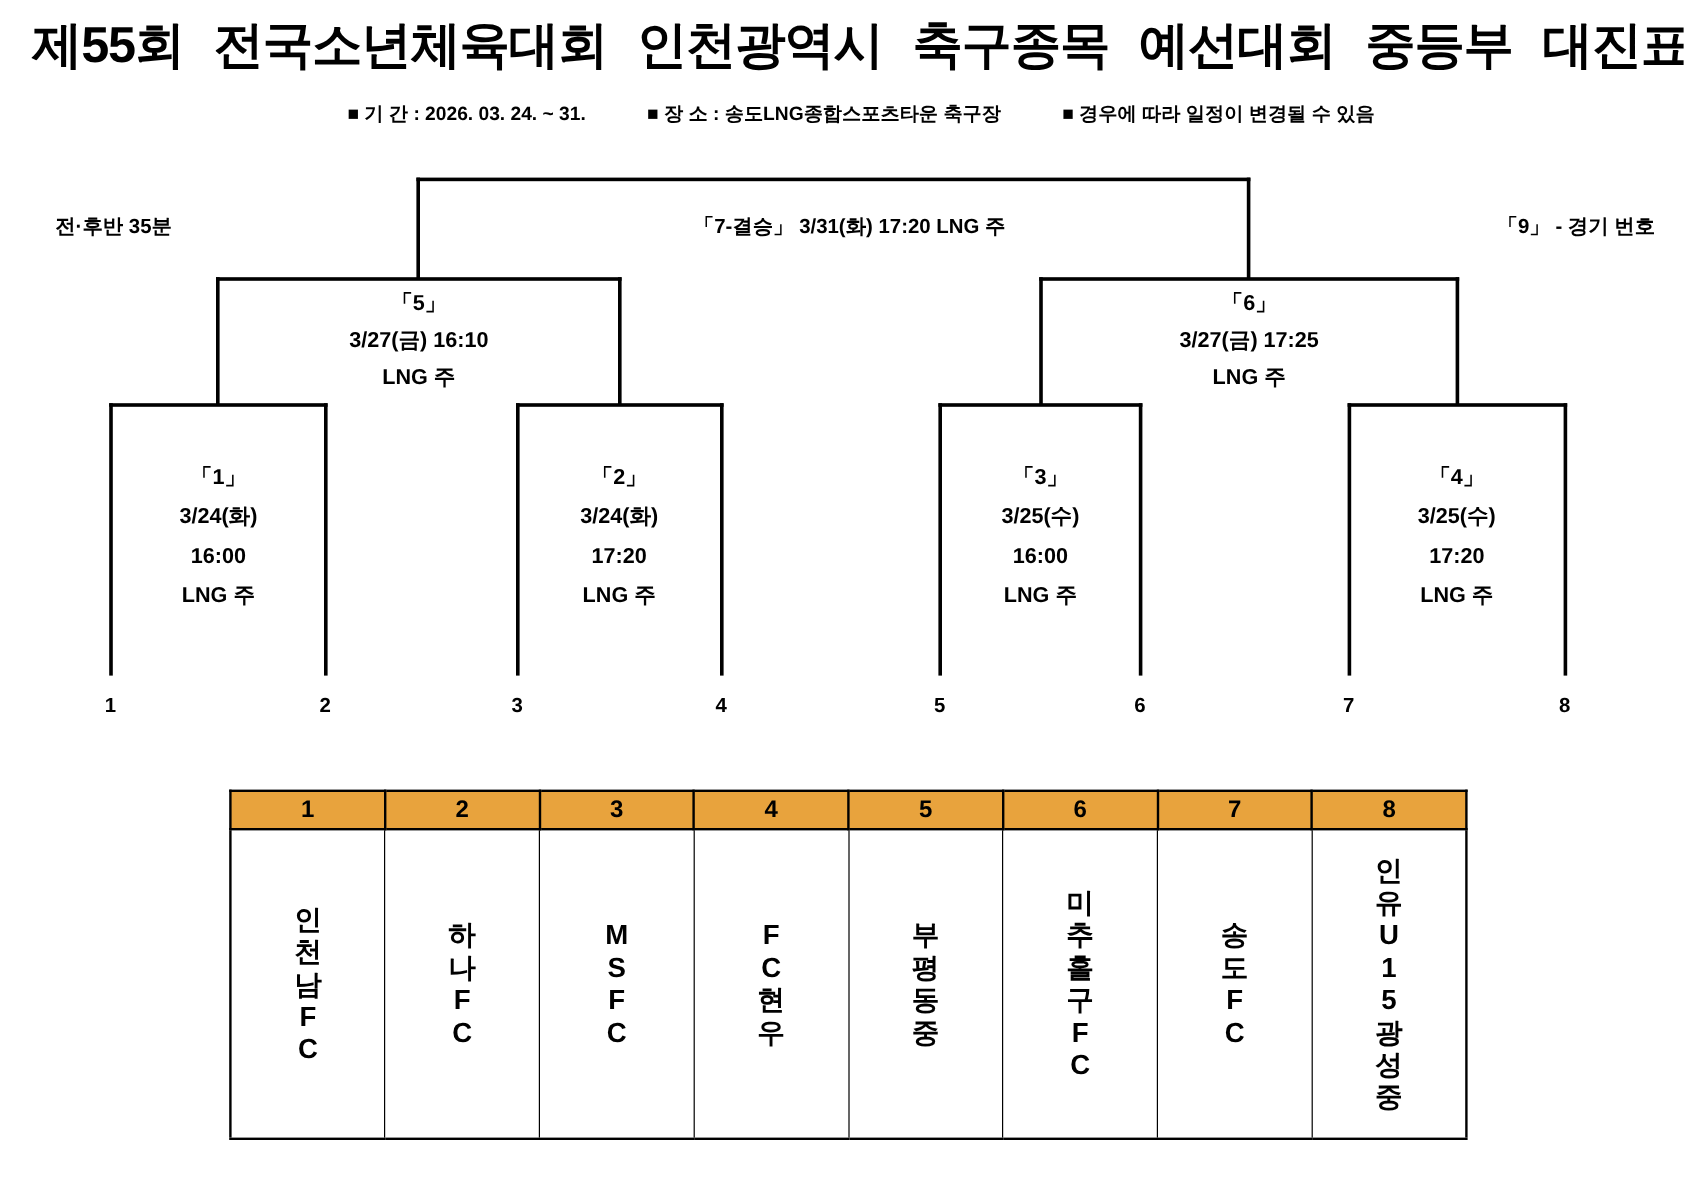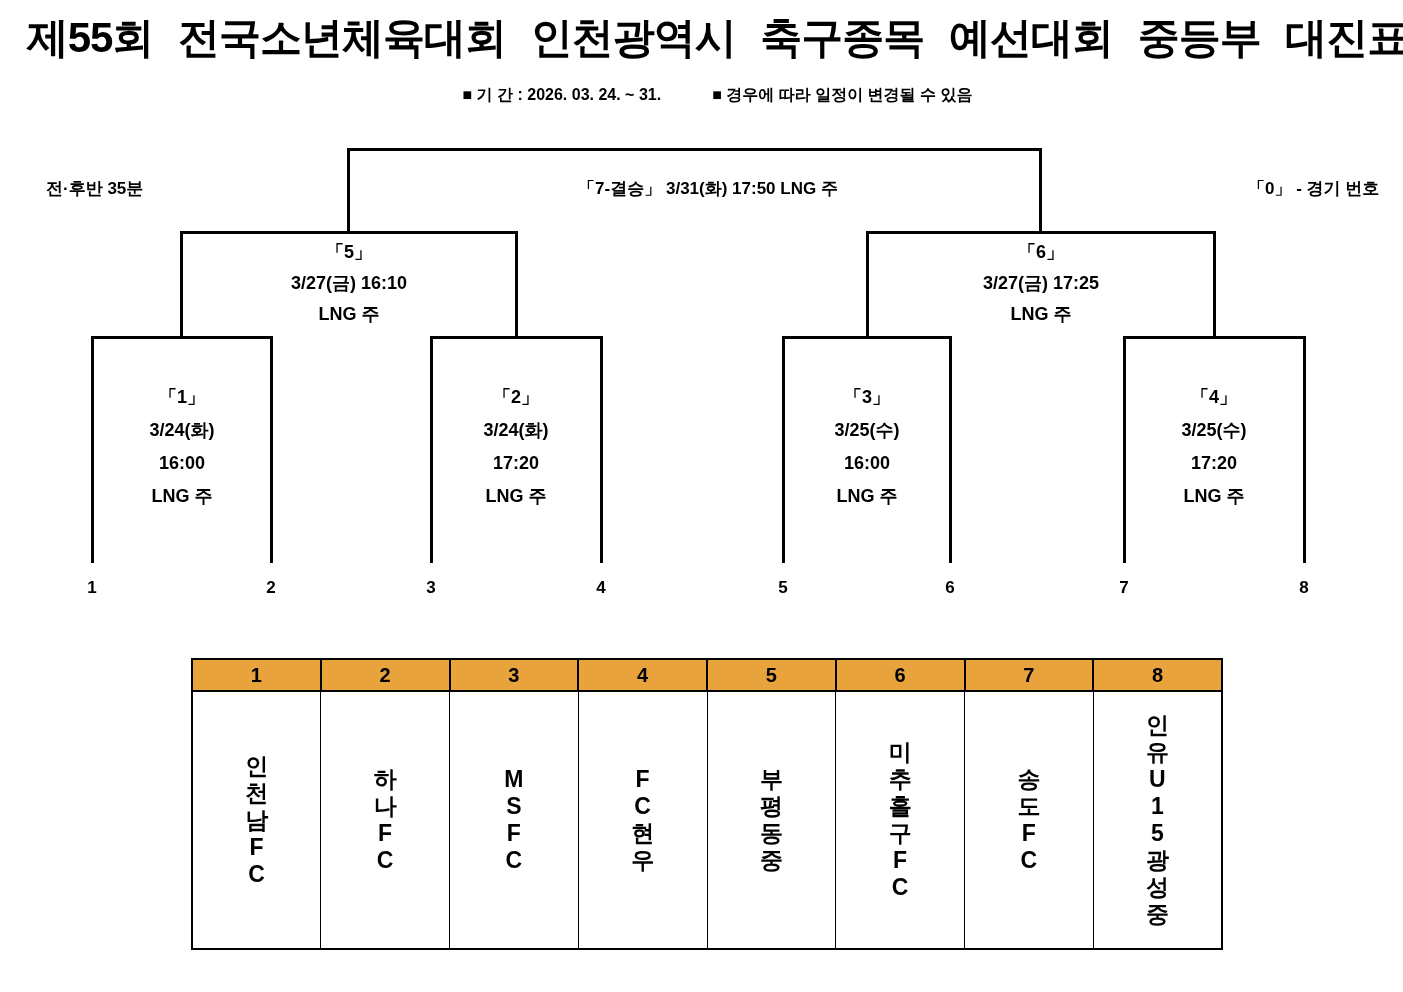--- a/index.html
+++ b/index.html
@@ -106,34 +106,35 @@
     text-align: center;
   }
 </style>
 </head>
 <body>
 
 <div class="abs title">제55회 전국소년체육대회 인천광역시 축구종목 예선대회 중등부 대진표</div>
 
 <div class="abs info-row">
   <span>■ 기 간 : 2026. 03. 24. ~ 31.</span>
+  <span>■ 장 소 : 송도LNG종합스포츠타운 축구장</span>
   <span>■ 경우에 따라 일정이 변경될 수 있음</span>
 </div>
 
 <div class="conn conn-final"></div>
 <div class="conn conn-m5"></div>
 <div class="conn conn-m6"></div>
 <div class="conn conn-m1"></div>
 <div class="conn conn-m2"></div>
 <div class="conn conn-m3"></div>
 <div class="conn conn-m4"></div>
 
 <div class="abs side-note note-left">전·후반 35분</div>
-<div class="abs side-note note-final">「7-결승」 3/31(화) 17:50 LNG 주</div>
-<div class="abs side-note note-legend">「0」 - 경기 번호</div>
+<div class="abs side-note note-final">「7-결승」 3/31(화) 17:20 LNG 주</div>
+<div class="abs side-note note-legend">「9」 - 경기 번호</div>
 
 <div class="match-label semi-label lbl-m5">
   <div>「5」</div>
   <div>3/27(금) 16:10</div>
   <div>LNG 주</div>
 </div>
 <div class="match-label semi-label lbl-m6">
   <div>「6」</div>
   <div>3/27(금) 17:25</div>
   <div>LNG 주</div>

